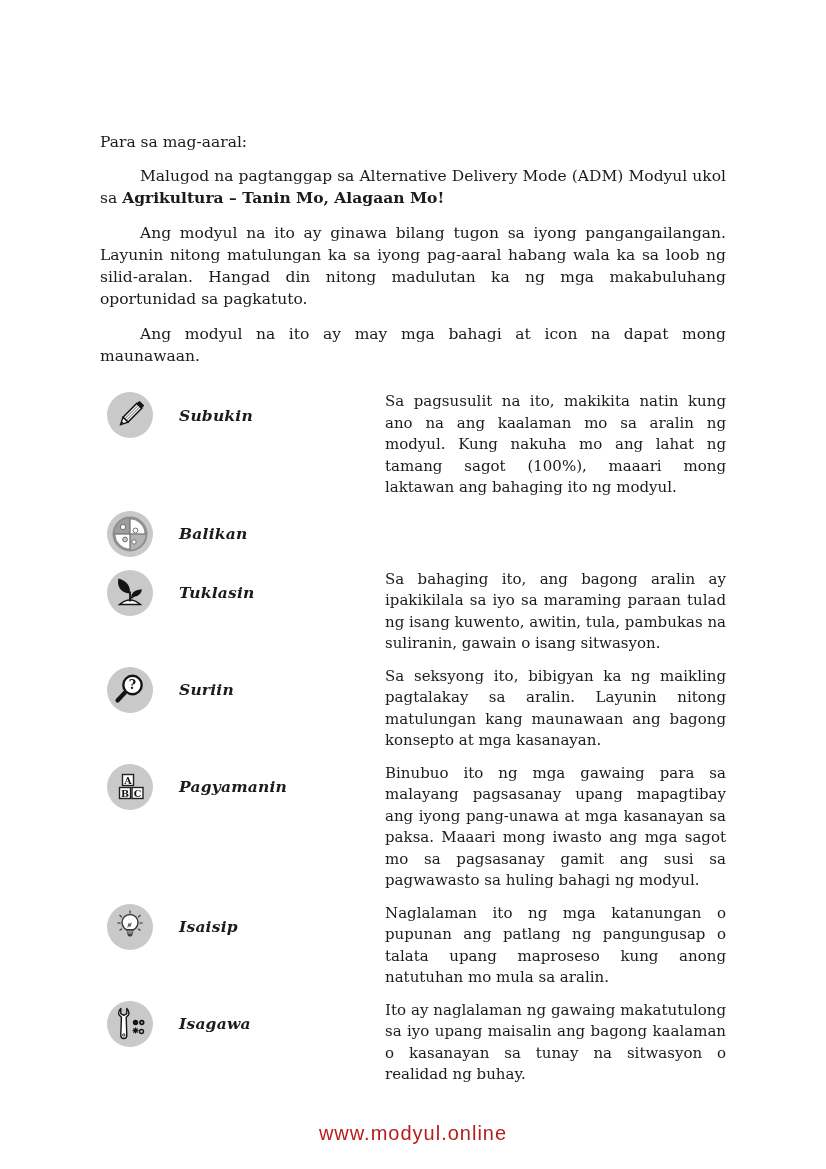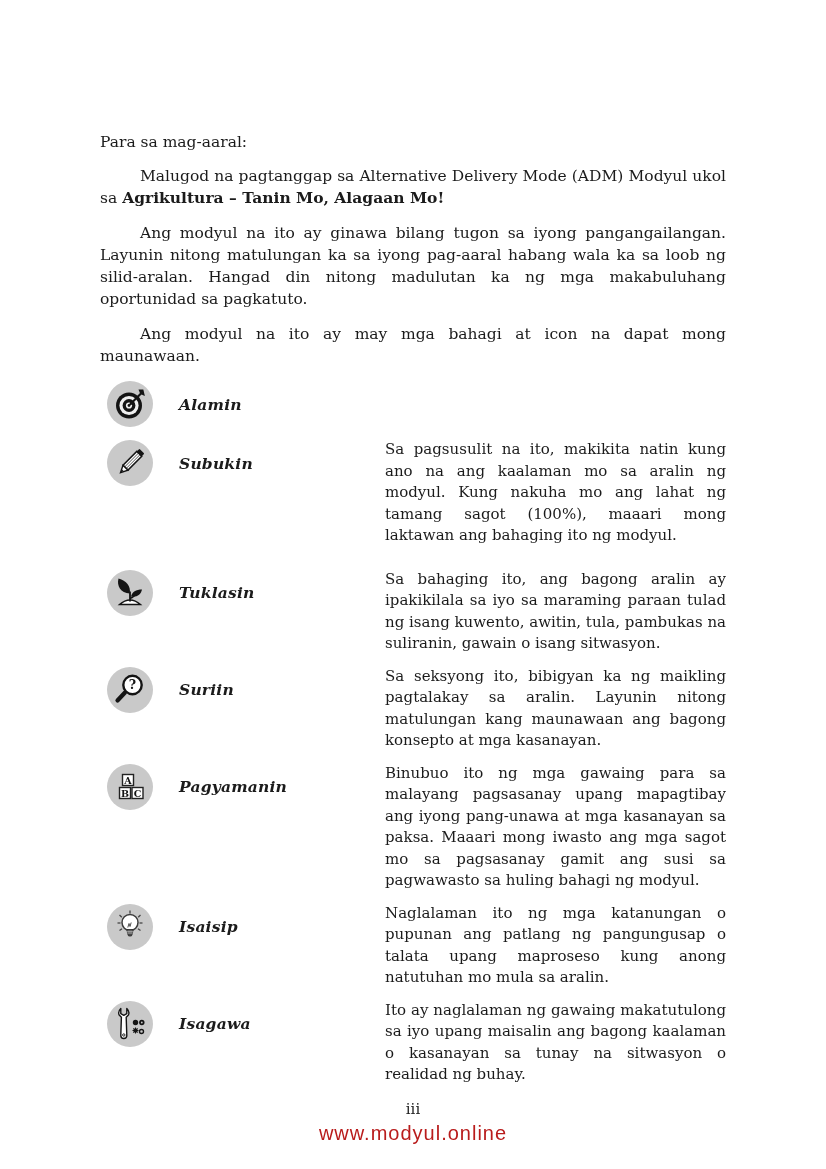--- a/index.html
+++ b/index.html
@@ -64,36 +64,20 @@
 
   <p class="para indent"><span>Malugod na pagtanggap sa Alternative Delivery Mode (ADM) Modyul ukol sa</span> <strong>Agrikultura – Tanin Mo, Alagaan Mo!</strong></p>
 
   <p class="para indent">Ang modyul na ito ay ginawa bilang tugon sa iyong pangangailangan. Layunin nitong matulungan ka sa iyong pag-aaral habang wala ka sa loob ng silid-aralan. Hangad din nitong madulutan ka ng mga makabuluhang oportunidad sa pagkatuto.</p>
 
   <p class="para indent">Ang modyul na ito ay may mga bahagi at icon na dapat mong maunawaan.</p>
 
   <div class="rows">
 
     <div class="icon-row">
-      <div class="row-left">
-        <span class="icon-circle">
-          <svg viewBox="0 0 48 48">
-            <circle cx="24" cy="24" r="23" fill="#c9c9c9"></circle>
-            <circle cx="23" cy="25.5" r="13" fill="#141414"></circle>
-            <circle cx="23" cy="25.5" r="9.6" fill="#efefef"></circle>
-            <circle cx="23" cy="25.5" r="6.4" fill="#141414"></circle>
-            <circle cx="23" cy="25.5" r="3.1" fill="#efefef"></circle>
-            <circle cx="23" cy="25.5" r="1.4" fill="#141414"></circle>
-            <line x1="25.5" y1="23" x2="35" y2="13.5" stroke="#141414" stroke-width="2.2"></line>
-            <polygon points="22.6,25.9 28.6,23.5 25,20 22.6,25.9" fill="#141414"></polygon>
-            <path d="M32.5 9.5 l1.8 4.6 4.6 1.8 -1.6-6.4 z" fill="#141414"></path>
-          </svg>
-        </span>
-        <span class="row-label">Alamin</span>
-      </div>
     </div>
 
     <div class="icon-row">
       <div class="row-left">
         <span class="icon-circle">
           <svg viewBox="0 0 48 48">
             <circle cx="24" cy="24" r="23" fill="#c9c9c9"></circle>
             <g transform="rotate(45 24 24)">
               <rect x="20.6" y="11" width="7" height="19.5" fill="#ffffff" stroke="#141414" stroke-width="1.5"></rect>
               <line x1="23" y1="11" x2="23" y2="30.5" stroke="#141414" stroke-width="0.7"></line>
@@ -103,20 +87,37 @@
               <rect x="20.6" y="7.2" width="7" height="4" rx="1" fill="#141414"></rect>
             </g>
           </svg>
         </span>
         <span class="row-label">Subukin</span>
       </div>
       <p class="row-desc">Sa pagsusulit na ito, makikita natin kung ano na ang kaalaman mo sa aralin ng modyul. Kung nakuha mo ang lahat ng tamang sagot (100%), maaari mong laktawan ang bahaging ito ng modyul.</p>
     </div>
 
     <div class="icon-row">
+      <div class="row-left">
+        <span class="icon-circle">
+          <svg viewBox="0 0 48 48">
+            <circle cx="24" cy="24" r="23" fill="#c9c9c9"></circle>
+            <circle cx="24" cy="24" r="16" fill="#ffffff" stroke="#8f8f8f" stroke-width="3"></circle>
+            <path d="M24 24 L24 8.5 A15.5 15.5 0 0 0 8.5 24 Z" fill="#9d9d9d"></path>
+            <path d="M24 24 L39.5 24 A15.5 15.5 0 0 1 24 39.5 Z" fill="#b4b4b4"></path>
+            <line x1="24" y1="8.5" x2="24" y2="39.5" stroke="#6f6f6f" stroke-width="1.2"></line>
+            <line x1="8.5" y1="24" x2="39.5" y2="24" stroke="#6f6f6f" stroke-width="1.2"></line>
+            <circle cx="17" cy="17" r="2.6" fill="#ffffff" stroke="#6f6f6f" stroke-width="1"></circle>
+            <circle cx="29.5" cy="20.5" r="2.4" fill="#ffffff" stroke="#6f6f6f" stroke-width="1"></circle>
+            <circle cx="19" cy="29.5" r="2.4" fill="#c9c9c9" stroke="#6f6f6f" stroke-width="1"></circle>
+            <circle cx="28" cy="32" r="2.2" fill="#ffffff" stroke="#6f6f6f" stroke-width="1"></circle>
+          </svg>
+        </span>
+        <span class="row-label">Balikan</span>
+      </div>
     </div>
 
     <div class="icon-row">
       <div class="row-left">
         <span class="icon-circle">
           <svg viewBox="0 0 48 48">
             <circle cx="24" cy="24" r="23" fill="#c9c9c9"></circle>
             <path d="M13.5 35.5 Q24 26.5 34.5 35.5 Z" fill="#ffffff" stroke="#141414" stroke-width="1.4"></path>
             <path d="M24 32.5 L24 22.5" stroke="#141414" stroke-width="1.8"></path>
             <path d="M24 29.5 Q28.5 28 30.5 24" stroke="#141414" stroke-width="1.4" fill="none"></path>
@@ -209,17 +210,16 @@
           </svg>
         </span>
         <span class="row-label">Isagawa</span>
       </div>
       <p class="row-desc">Ito ay naglalaman ng gawaing makatutulong sa iyo upang maisalin ang bagong kaalaman o kasanayan sa tunay na sitwasyon o realidad ng buhay.</p>
     </div>
 
   </div>
 
   <div class="footer">
-    <div class="page-num">iii</div>
     <div class="watermark">www.modyul.online</div>
   </div>
 
 </div>
 
 </body></html>

